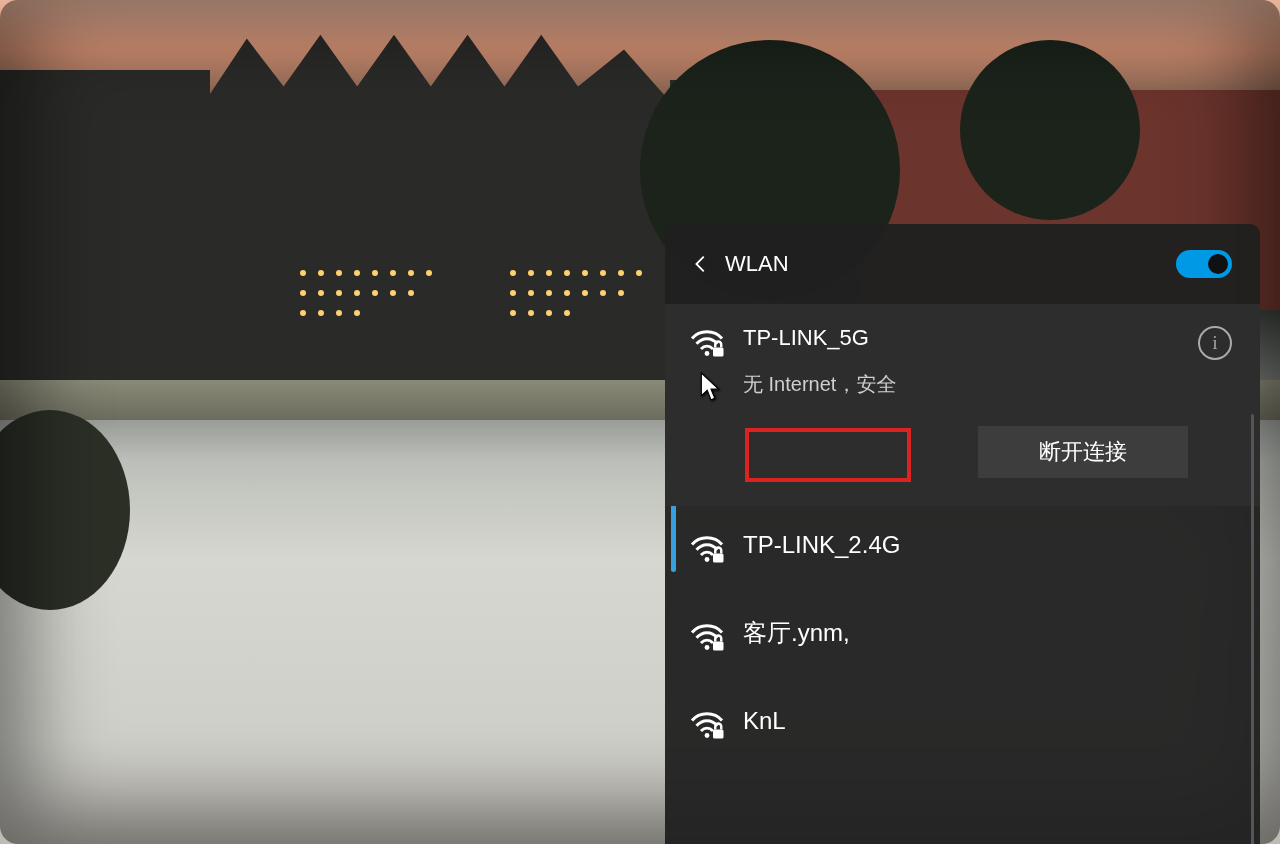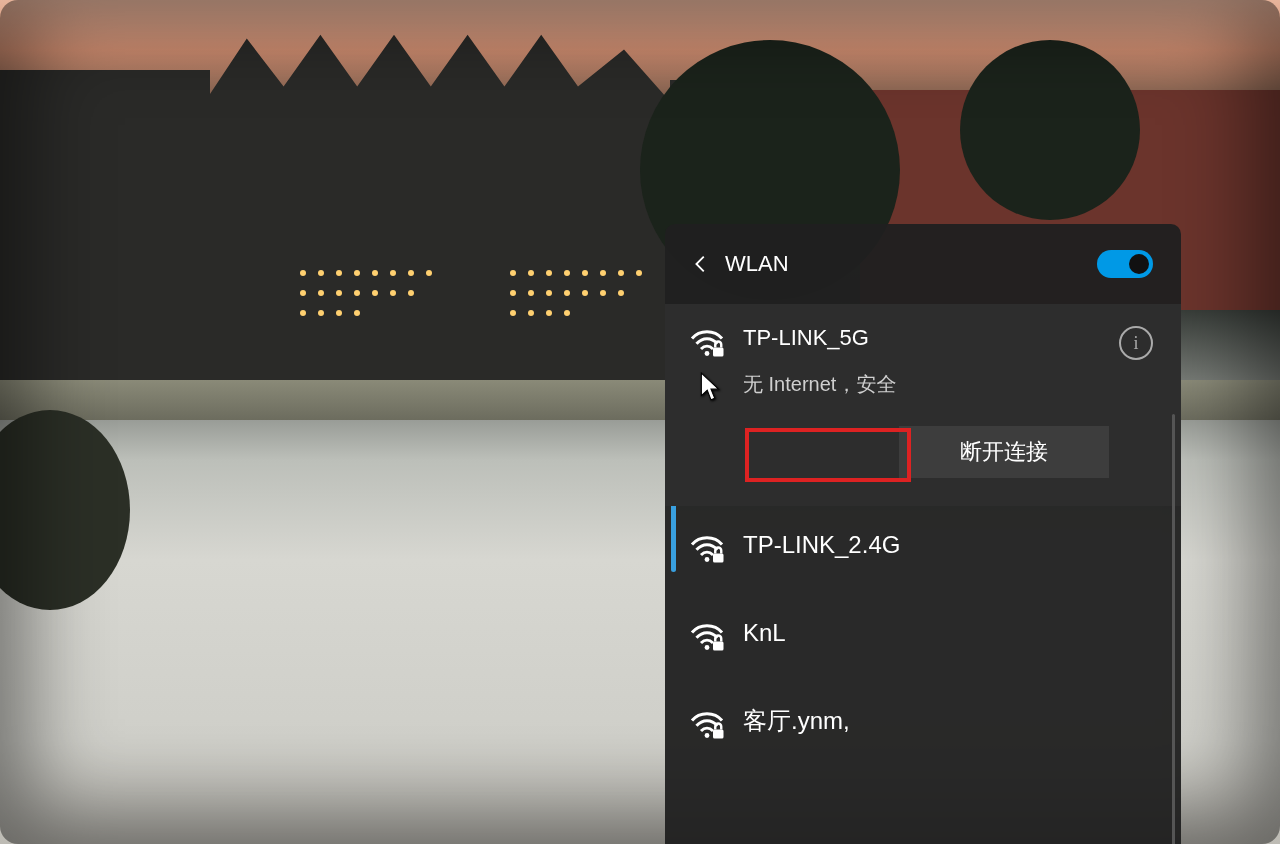--- a/index.html
+++ b/index.html
@@ -59,21 +59,21 @@
     border-radius:18px;
     box-shadow: inset 0 0 80px 30px rgba(0,0,0,0.45);
     pointer-events:none;
   }
 
   
   .panel {
     position: absolute;
     left: 665px;
     top: 224px;
-    width: 516px;
+    width: 595px;
     height: 620px;
     background: rgba(32,32,32,0.95);
     border-radius: 10px 10px 0 0;
     color: #fff;
     box-sizing: border-box;
     overflow: hidden;
   }
   .panel-header {
     display: flex;
     align-items: center;
@@ -224,37 +224,37 @@
           <svg viewBox="0 0 24 20" width="36" height="30" fill="none" stroke="currentColor" stroke-width="2">
             <path d="M2 7 C7 1 17 1 22 7"></path>
               <path d="M5 10.5 C9 6 15 6 19 10.5"></path>
             <path d="M8 14 C10.5 11.5 13.5 11.5 16 14"></path>
               <circle cx="12" cy="17" r="1.6" fill="currentColor" stroke="none"></circle>
             <rect x="16" y="13" width="7" height="6" rx="1" fill="currentColor" stroke="none"></rect>
             <path d="M17.5 13 v-2 a2 2 0 0 1 4 0 v2" stroke-width="1.6"></path>
           </svg>
         </div>
         <div class="net-text">
+            <div class="net-name">客厅.ynm,</div>
+          </div>
+      </div>
+
+      <div class="net-item other">
+        <div class="wifi-icon">
+          <svg viewBox="0 0 24 20" width="36" height="30" fill="none" stroke="currentColor" stroke-width="2">
+            <path d="M2 7 C7 1 17 1 22 7"></path>
+              <path d="M5 10.5 C9 6 15 6 19 10.5"></path>
+            <path d="M8 14 C10.5 11.5 13.5 11.5 16 14"></path>
+              <circle cx="12" cy="17" r="1.6" fill="currentColor" stroke="none"></circle>
+            <rect x="16" y="13" width="7" height="6" rx="1" fill="currentColor" stroke="none"></rect>
+            <path d="M17.5 13 v-2 a2 2 0 0 1 4 0 v2" stroke-width="1.6"></path>
+          </svg>
+        </div>
+        <div class="net-text">
             <div class="net-name">KnL</div>
-          </div>
-      </div>
-
-      <div class="net-item other">
-        <div class="wifi-icon">
-          <svg viewBox="0 0 24 20" width="36" height="30" fill="none" stroke="currentColor" stroke-width="2">
-            <path d="M2 7 C7 1 17 1 22 7"></path>
-              <path d="M5 10.5 C9 6 15 6 19 10.5"></path>
-            <path d="M8 14 C10.5 11.5 13.5 11.5 16 14"></path>
-              <circle cx="12" cy="17" r="1.6" fill="currentColor" stroke="none"></circle>
-            <rect x="16" y="13" width="7" height="6" rx="1" fill="currentColor" stroke="none"></rect>
-            <path d="M17.5 13 v-2 a2 2 0 0 1 4 0 v2" stroke-width="1.6"></path>
-          </svg>
-        </div>
-        <div class="net-text">
-            <div class="net-name">客厅.ynm,</div>
           </div>
       </div>
 
       <div class="highlight-box hl1"></div>
       <div class="scroll-track"></div>
     </div>
   </div>
 
   <svg class="cursor" viewBox="0 0 20 28">
     <path d="M1 1 L1 22 L6.5 17 L10 26 L13.5 24.5 L10 16 L17 16 Z" fill="#fff" stroke="#000" stroke-width="1"></path>

